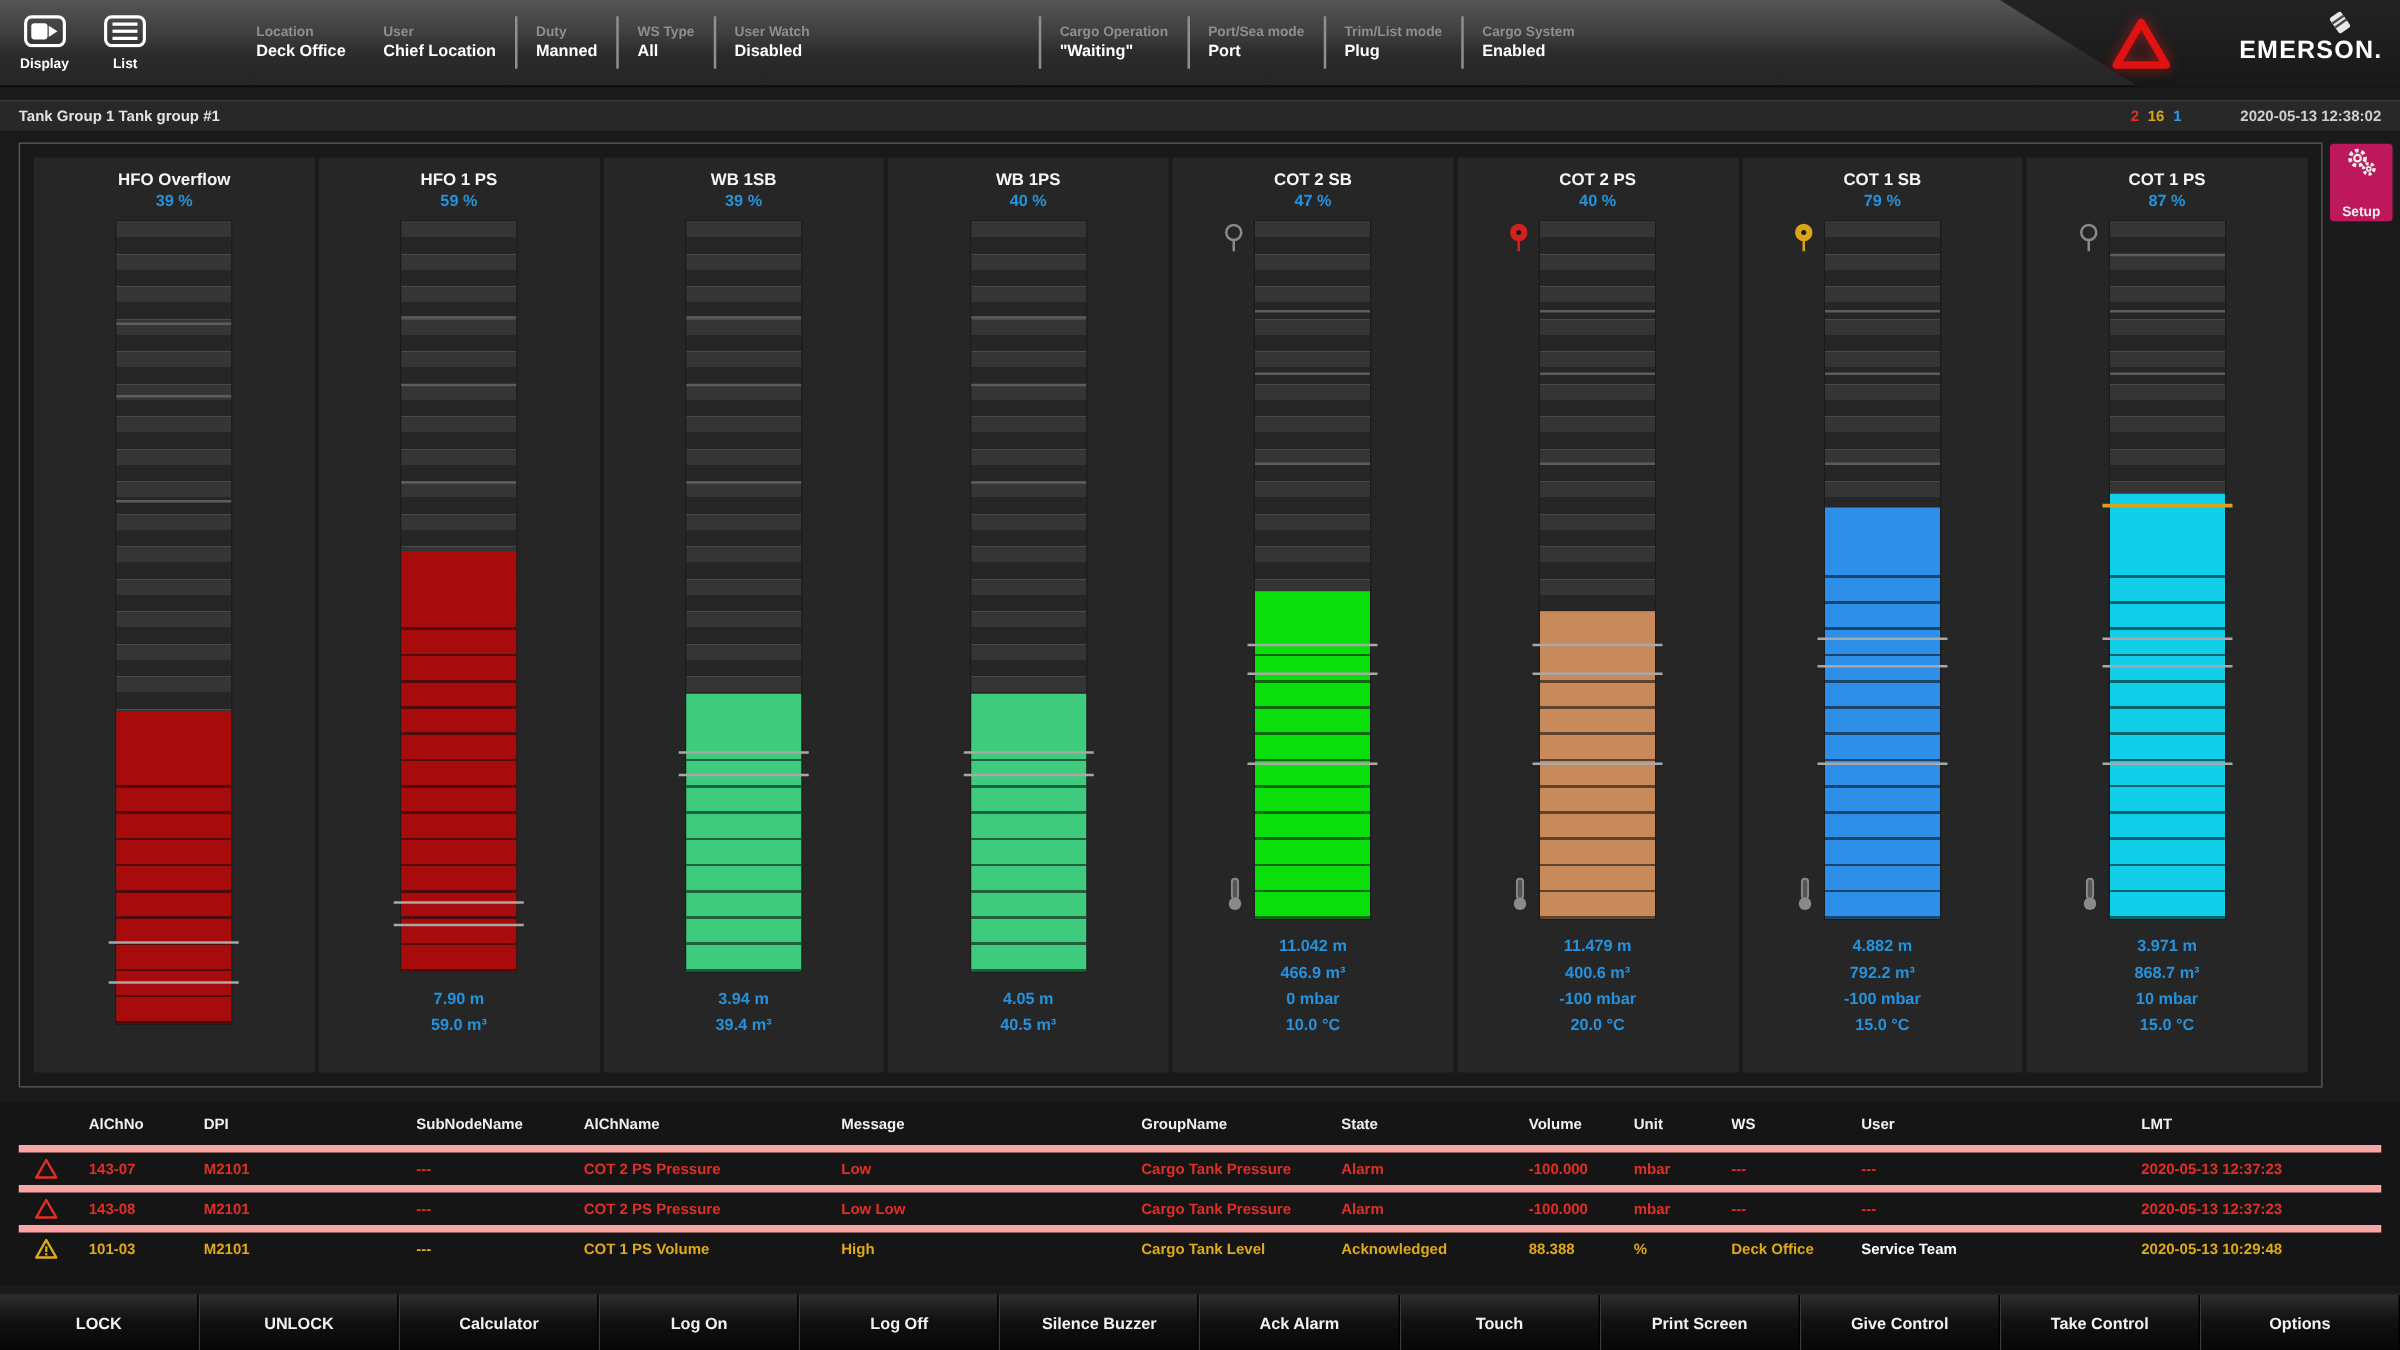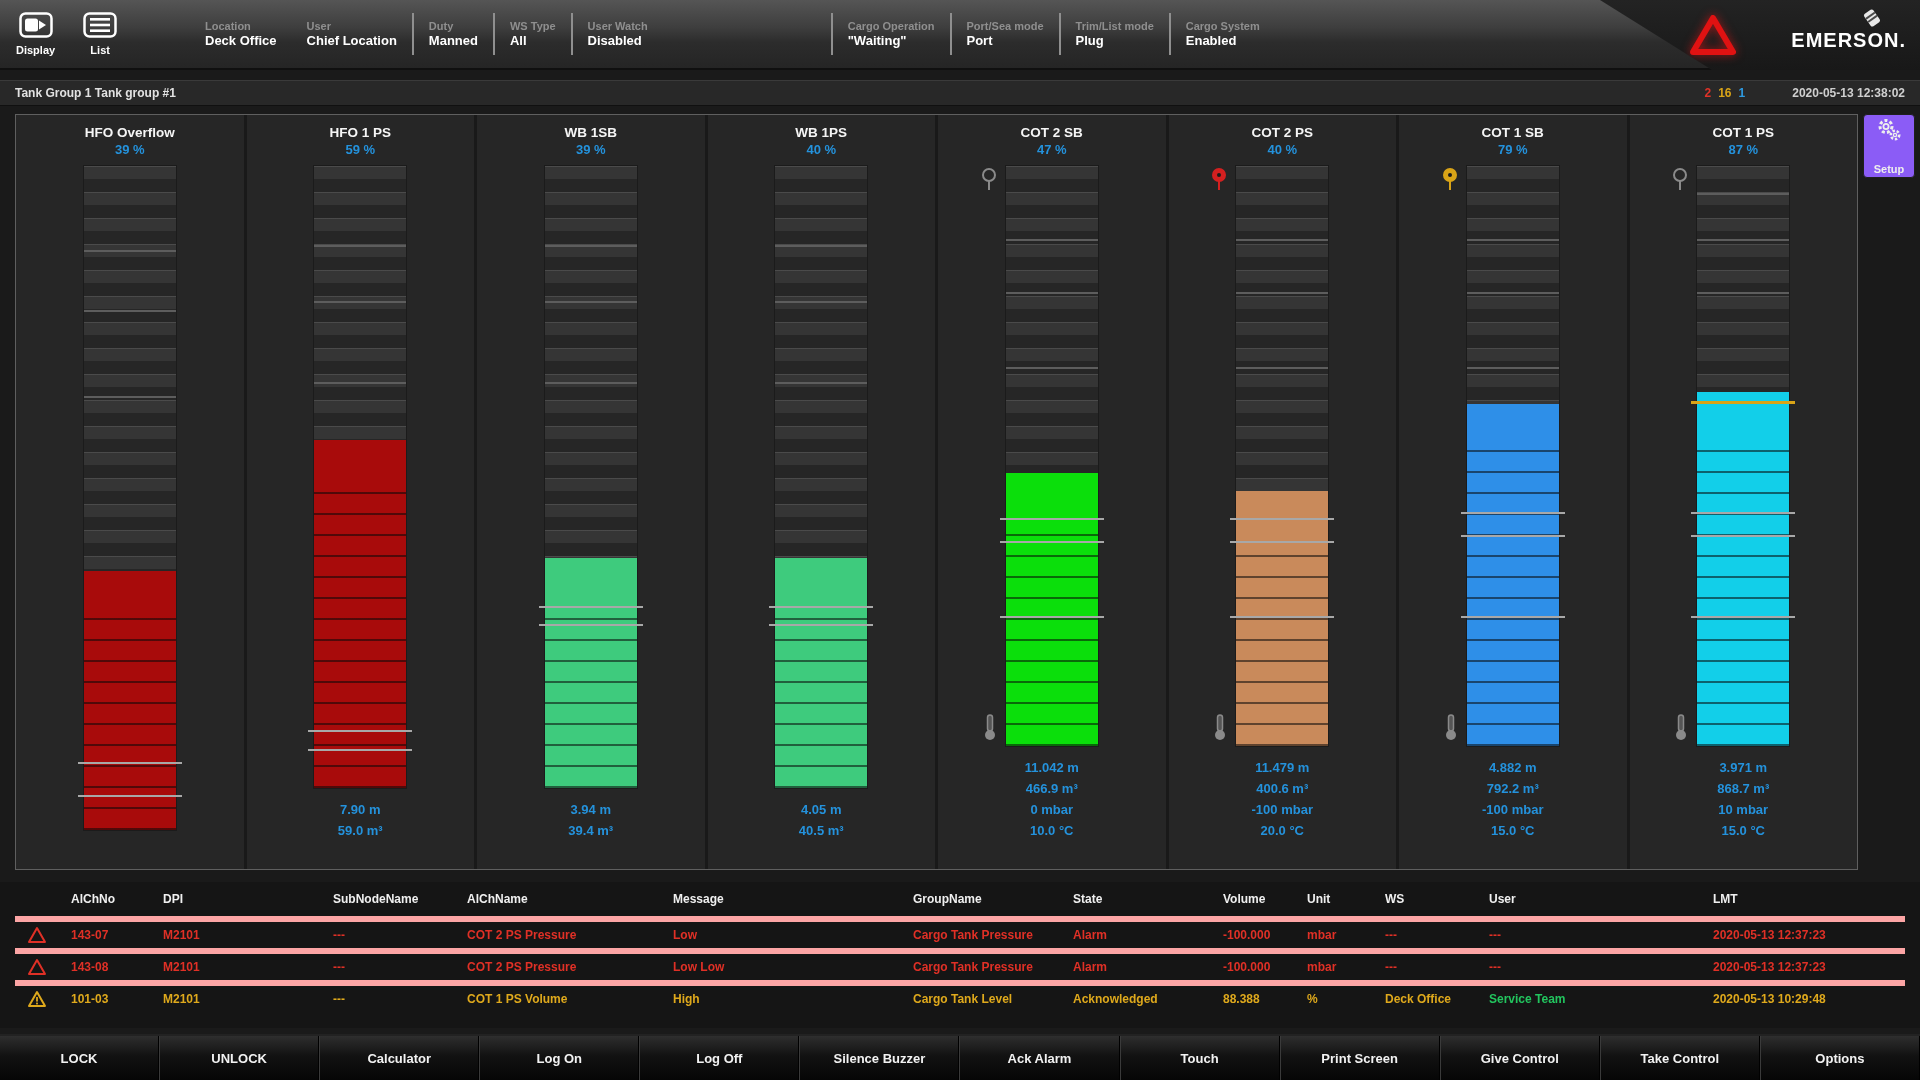--- a/index.html
+++ b/index.html
@@ -47,21 +47,21 @@
   .sb-title { color:#e2e2e2; font-size:12px; font-weight:bold; }
   .sb-right { margin-left:auto; display:flex; align-items:center; gap:7px; }
   .cnt { font-size:12px; font-weight:bold; }
   .sb-time { color:#cfcfcf; font-size:12px; font-weight:bold; margin-left:40px; }
 
   
   .main-wrap { position:relative; margin:8px 62px 0 15px; height:756px; flex:none; }
   .main {
     width:100%; height:100%;
     border:1px solid #5f5f5f; background:#191919;
-    display:flex; gap:3px;
+    padding:11px; display:flex; gap:3px;
   }
   .tank-col { flex:1; background:#262626; display:flex; flex-direction:column; align-items:center; position:relative; }
   .tank-name { margin-top:10px; color:#f5f5f5; font-weight:bold; font-size:13.5px; }
   .tank-pct { margin-top:2px; color:#2492dc; font-weight:bold; font-size:13px; }
   .gauge { flex:1; width:100%; position:relative; margin-top:8px; }
   .bar {
     position:absolute; top:0; bottom:0; left:50%; transform:translateX(-50%); width:94px;
     background-color:#2d2d2d;
     background-image:repeating-linear-gradient(to bottom, rgba(255,255,255,0.14) 0 1px, rgba(255,255,255,0.04) 1px 13px, rgba(0,0,0,0.16) 13px 26px);
     border:1px solid #1b1b1b;
@@ -72,21 +72,21 @@
   .marker { position:absolute; left:-6px; right:-6px; height:2px; background:#a8a8a8; z-index:3; }
   .marker.dim { left:0; right:0; background:#5d5d5d; z-index:0; }
   .marker.limit { height:3px; z-index:4; }
   .pin-icon { position:absolute; top:2px; left:calc(50% - 47px - 24px); }
   .thermo-icon { position:absolute; bottom:2px; left:calc(50% - 47px - 22px); }
   .readouts { margin:10px 0 28px; text-align:center; min-height:0; flex:none; }
   .readout { color:#2492dc; font-weight:bold; font-size:13px; line-height:21px; white-space:nowrap; }
 
   .setup {
     position:absolute; right:-57px; top:0; width:52px; height:64px;
-    background:#8b5cf6; border:1px solid #1f1f1f; border-radius:4px;
+    background:#be185d; border:1px solid #1f1f1f; border-radius:4px;
     display:flex; flex-direction:column; align-items:center; justify-content:center; gap:16px;
     cursor:pointer;
   }
   .setup-label { color:#eee; font-size:11px; font-weight:bold; }
 
   
   .alarmtable { margin-top:12px; height:146px; flex:none; background:#151515; padding:0 15px; }
   .t-row {
     display:grid;
     grid-template-columns:56px 92px 170px 134px 206px 240px 160px 150px 84px 78px 104px 224px 1fr;
@@ -491,21 +491,21 @@
         <div class="t-cell" style="color: rgb(223, 169, 28);">101-03</div>
         <div class="t-cell" style="color: rgb(223, 169, 28);">M2101</div>
         <div class="t-cell" style="color: rgb(223, 169, 28);">---</div>
         <div class="t-cell" style="color: rgb(223, 169, 28);">COT 1 PS Volume</div>
         <div class="t-cell" style="color: rgb(223, 169, 28);">High</div>
         <div class="t-cell" style="color: rgb(223, 169, 28);">Cargo Tank Level</div>
         <div class="t-cell" style="color: rgb(223, 169, 28);">Acknowledged</div>
         <div class="t-cell" style="color: rgb(223, 169, 28);">88.388</div>
         <div class="t-cell" style="color: rgb(223, 169, 28);">%</div>
         <div class="t-cell" style="color: rgb(223, 169, 28);">Deck Office</div>
-        <div class="t-cell" style="color: #22c55e;">Service Team</div>
+        <div class="t-cell" style="color: #ffffff;">Service Team</div>
         <div class="t-cell" style="color: rgb(223, 169, 28);">2020-05-13 10:29:48</div>
       </div>
     </div>
 
   <div class="toolbar">
       <div class="tbtn">LOCK</div>
       <div class="tbtn">UNLOCK</div>
       <div class="tbtn">Calculator</div>
       <div class="tbtn">Log On</div>
       <div class="tbtn">Log Off</div>

